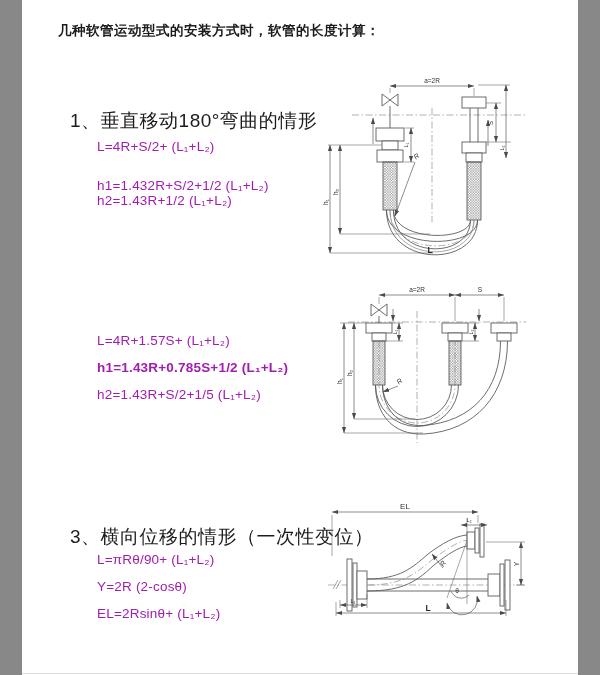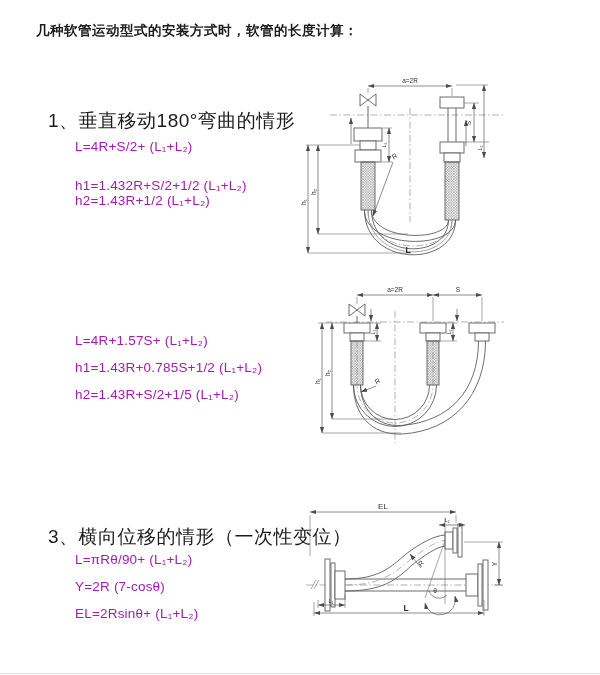--- a/index.html
+++ b/index.html
@@ -1,17 +1,17 @@
 <!DOCTYPE html>
 <html><head>
 <meta charset="utf-8">
 <style>
   html,body{margin:0;padding:0;background:#888;}
   .page{
-    position:relative;width:600px;height:675px;background:#ffffff;
+    position:relative;width:556px;height:675px;background:#ffffff;
     font-family:"Liberation Sans","DejaVu Sans",sans-serif;color:#1c1c1c;
     overflow:hidden;margin:0 auto;
   }
   .doc-title{position:absolute;left:36px;top:22px;font-size:13.5px;font-weight:bold;letter-spacing:0.5px;}
   .sec-heading{position:absolute;font-size:19px;font-weight:normal;letter-spacing:0.5px;}
   .formula{position:absolute;font-size:13.5px;font-weight:400;color:#a21caf;letter-spacing:0.2px;}
   .bottom-rule{position:absolute;left:0;right:0;bottom:1px;height:1px;background:#dcdcdc;}
   svg{position:absolute;overflow:visible;}
   .ln{stroke:#5c5c5c;stroke-width:0.9;fill:none;}
   .thin{stroke:#6b6b6b;stroke-width:0.6;fill:none;}
@@ -30,26 +30,26 @@
 <div class="page">
 
   <div class="doc-title">几种软管运动型式的安装方式时，软管的长度计算：</div>
 
   <div class="sec-heading" style="left:48px;top:108px;">1、垂直移动180°弯曲的情形</div>
   <div class="formula" style="left:75px;top:139px;">L=4R+S/2+ (L₁+L₂)</div>
   <div class="formula" style="left:75px;top:178px;">h1=1.432R+S/2+1/2 (L₁+L₂)</div>
   <div class="formula" style="left:75px;top:193px;">h2=1.43R+1/2 (L₁+L₂)</div>
 
   <div class="formula" style="left:75px;top:333px;">L=4R+1.57S+ (L₁+L₂)</div>
-  <div class="formula" style="left:75px;top:360px;">h1=1.43R+0.785S+1/2 (L₁+L₂)</div>
+  <div class="formula" style="left:75px;top:360px;font-weight:bold;">h1=1.43R+0.785S+1/2 (L₁+L₂)</div>
   <div class="formula" style="left:75px;top:387px;">h2=1.43R+S/2+1/5 (L₁+L₂)</div>
 
   <div class="sec-heading" style="left:48px;top:524px;">3、横向位移的情形（一次性变位）</div>
   <div class="formula" style="left:75px;top:552px;">L=πRθ/90+ (L₁+L₂)</div>
-  <div class="formula" style="left:75px;top:579px;">Y=2R (7-cosθ)</div>
+  <div class="formula" style="left:75px;top:579px;">Y=2R (2-cosθ)</div>
   <div class="formula" style="left:75px;top:606px;">EL=2Rsinθ+ (L₁+L₂)</div>
 
   <svg style="left:298px;top:70px;" width="300" height="195" viewBox="0 0 300 195">
     <defs>
       <pattern id="xh" width="2.6" height="2.6" patternUnits="userSpaceOnUse">
         <path d="M0 0L2.6 2.6M2.6 0L0 2.6" stroke="#6e6e6e" stroke-width="0.45"></path>
       </pattern>
       <marker id="arr" viewBox="0 0 10 10" refX="9.5" refY="5" markerWidth="6.5" markerHeight="6.5" markerUnits="userSpaceOnUse" orient="auto-start-reverse">
         <path d="M0,1.7 L10,5 L0,8.3 Z" fill="#4a4a4a"></path>
       </marker>

